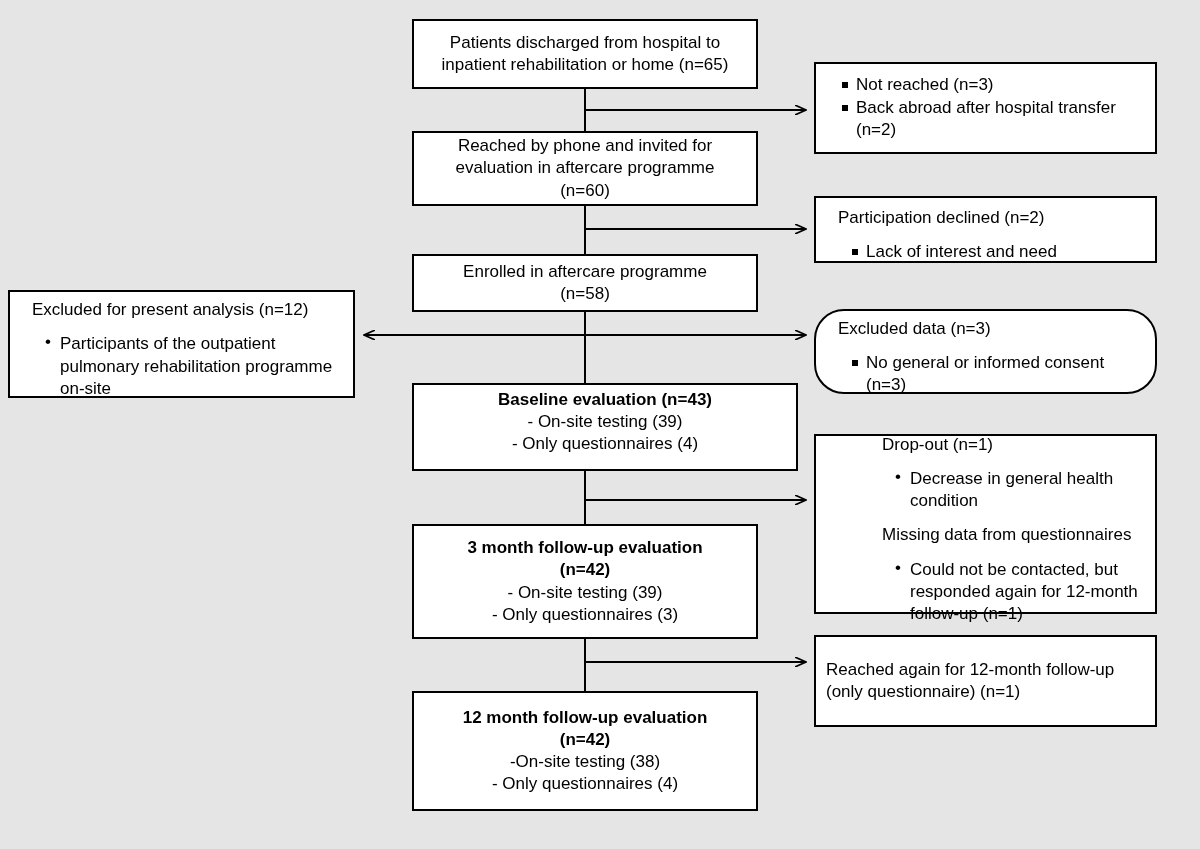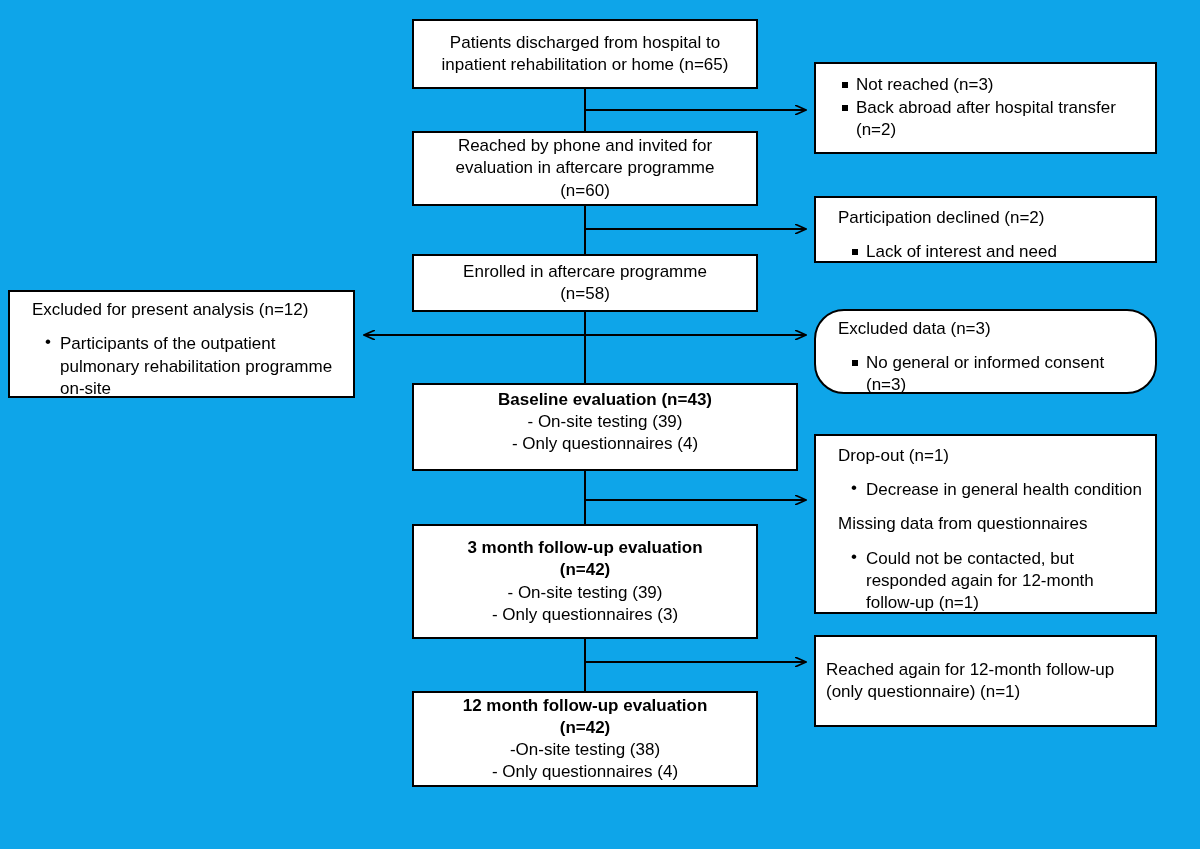--- a/index.html
+++ b/index.html
@@ -4,21 +4,21 @@
 <style>
   html, body {
     margin: 0;
     padding: 0;
     background: #ffffff;
   }
   #canvas {
     position: relative;
     width: 1200px;
     height: 849px;
-    background: #0ea5e9;
+    background: #e5e5e5;
     font-family: "Liberation Sans", sans-serif;
     color: #000000;
     overflow: hidden;
   }
   .box {
     position: absolute;
     box-sizing: border-box;
     border: 2px solid #000000;
     background: #ffffff;
     font-size: 17px;
@@ -146,21 +146,21 @@
 
   <div class="box box-center" style="left:412px; top:524px; width:346px; height:115px;">
     <div class="pad">
       <span class="line-txt bold">3 month follow-up evaluation</span>
       <span class="line-txt bold">(n=42)</span>
       <span class="line-txt">- On-site testing (39)</span>
       <span class="line-txt">- Only questionnaires (3)</span>
     </div>
   </div>
 
-  <div class="box box-center" style="left:412px; top:691px; width:346px; height:96px;align-items:center;">
+  <div class="box box-center" style="left:412px; top:691px; width:346px; height:120px;align-items:center;">
     <div class="pad">
       <span class="line-txt bold">12 month follow-up evaluation</span>
       <span class="line-txt bold">(n=42)</span>
       <span class="line-txt">-On-site testing (38)</span>
       <span class="line-txt">- Only questionnaires (4)</span>
     </div>
   </div>
 
   <div class="box box-left" style="left:814px; top:62px; width:343px; height:92px;">
     <ul class="bl pad">
@@ -180,21 +180,21 @@
 
   <div class="box box-left" style="left:814px; top:309px; width:343px; height:85px;border-radius:30px;">
     <div class="pad">
       <div class="plain">Excluded data  (n=3)</div>
       <ul class="bl">
         <li class="sq">No general or informed consent (n=3)</li>
       </ul>
     </div>
   </div>
 
-  <div class="box box-left" style="left:814px; top:434px; width:343px; height:180px;">
+  <div class="box box-left" style="left:814px; top:434px; width:343px; height:180px;padding-left:44px;">
     <div class="pad">
       <div class="plain">Drop-out (n=1)</div>
       <ul class="bl">
         <li class="dot">Decrease in general health condition</li>
       </ul>
       <div class="plain">Missing data from questionnaires</div>
       <ul class="bl">
         <li class="dot">Could not be contacted, but responded again for 12-month follow-up (n=1)</li>
       </ul>
     </div>

